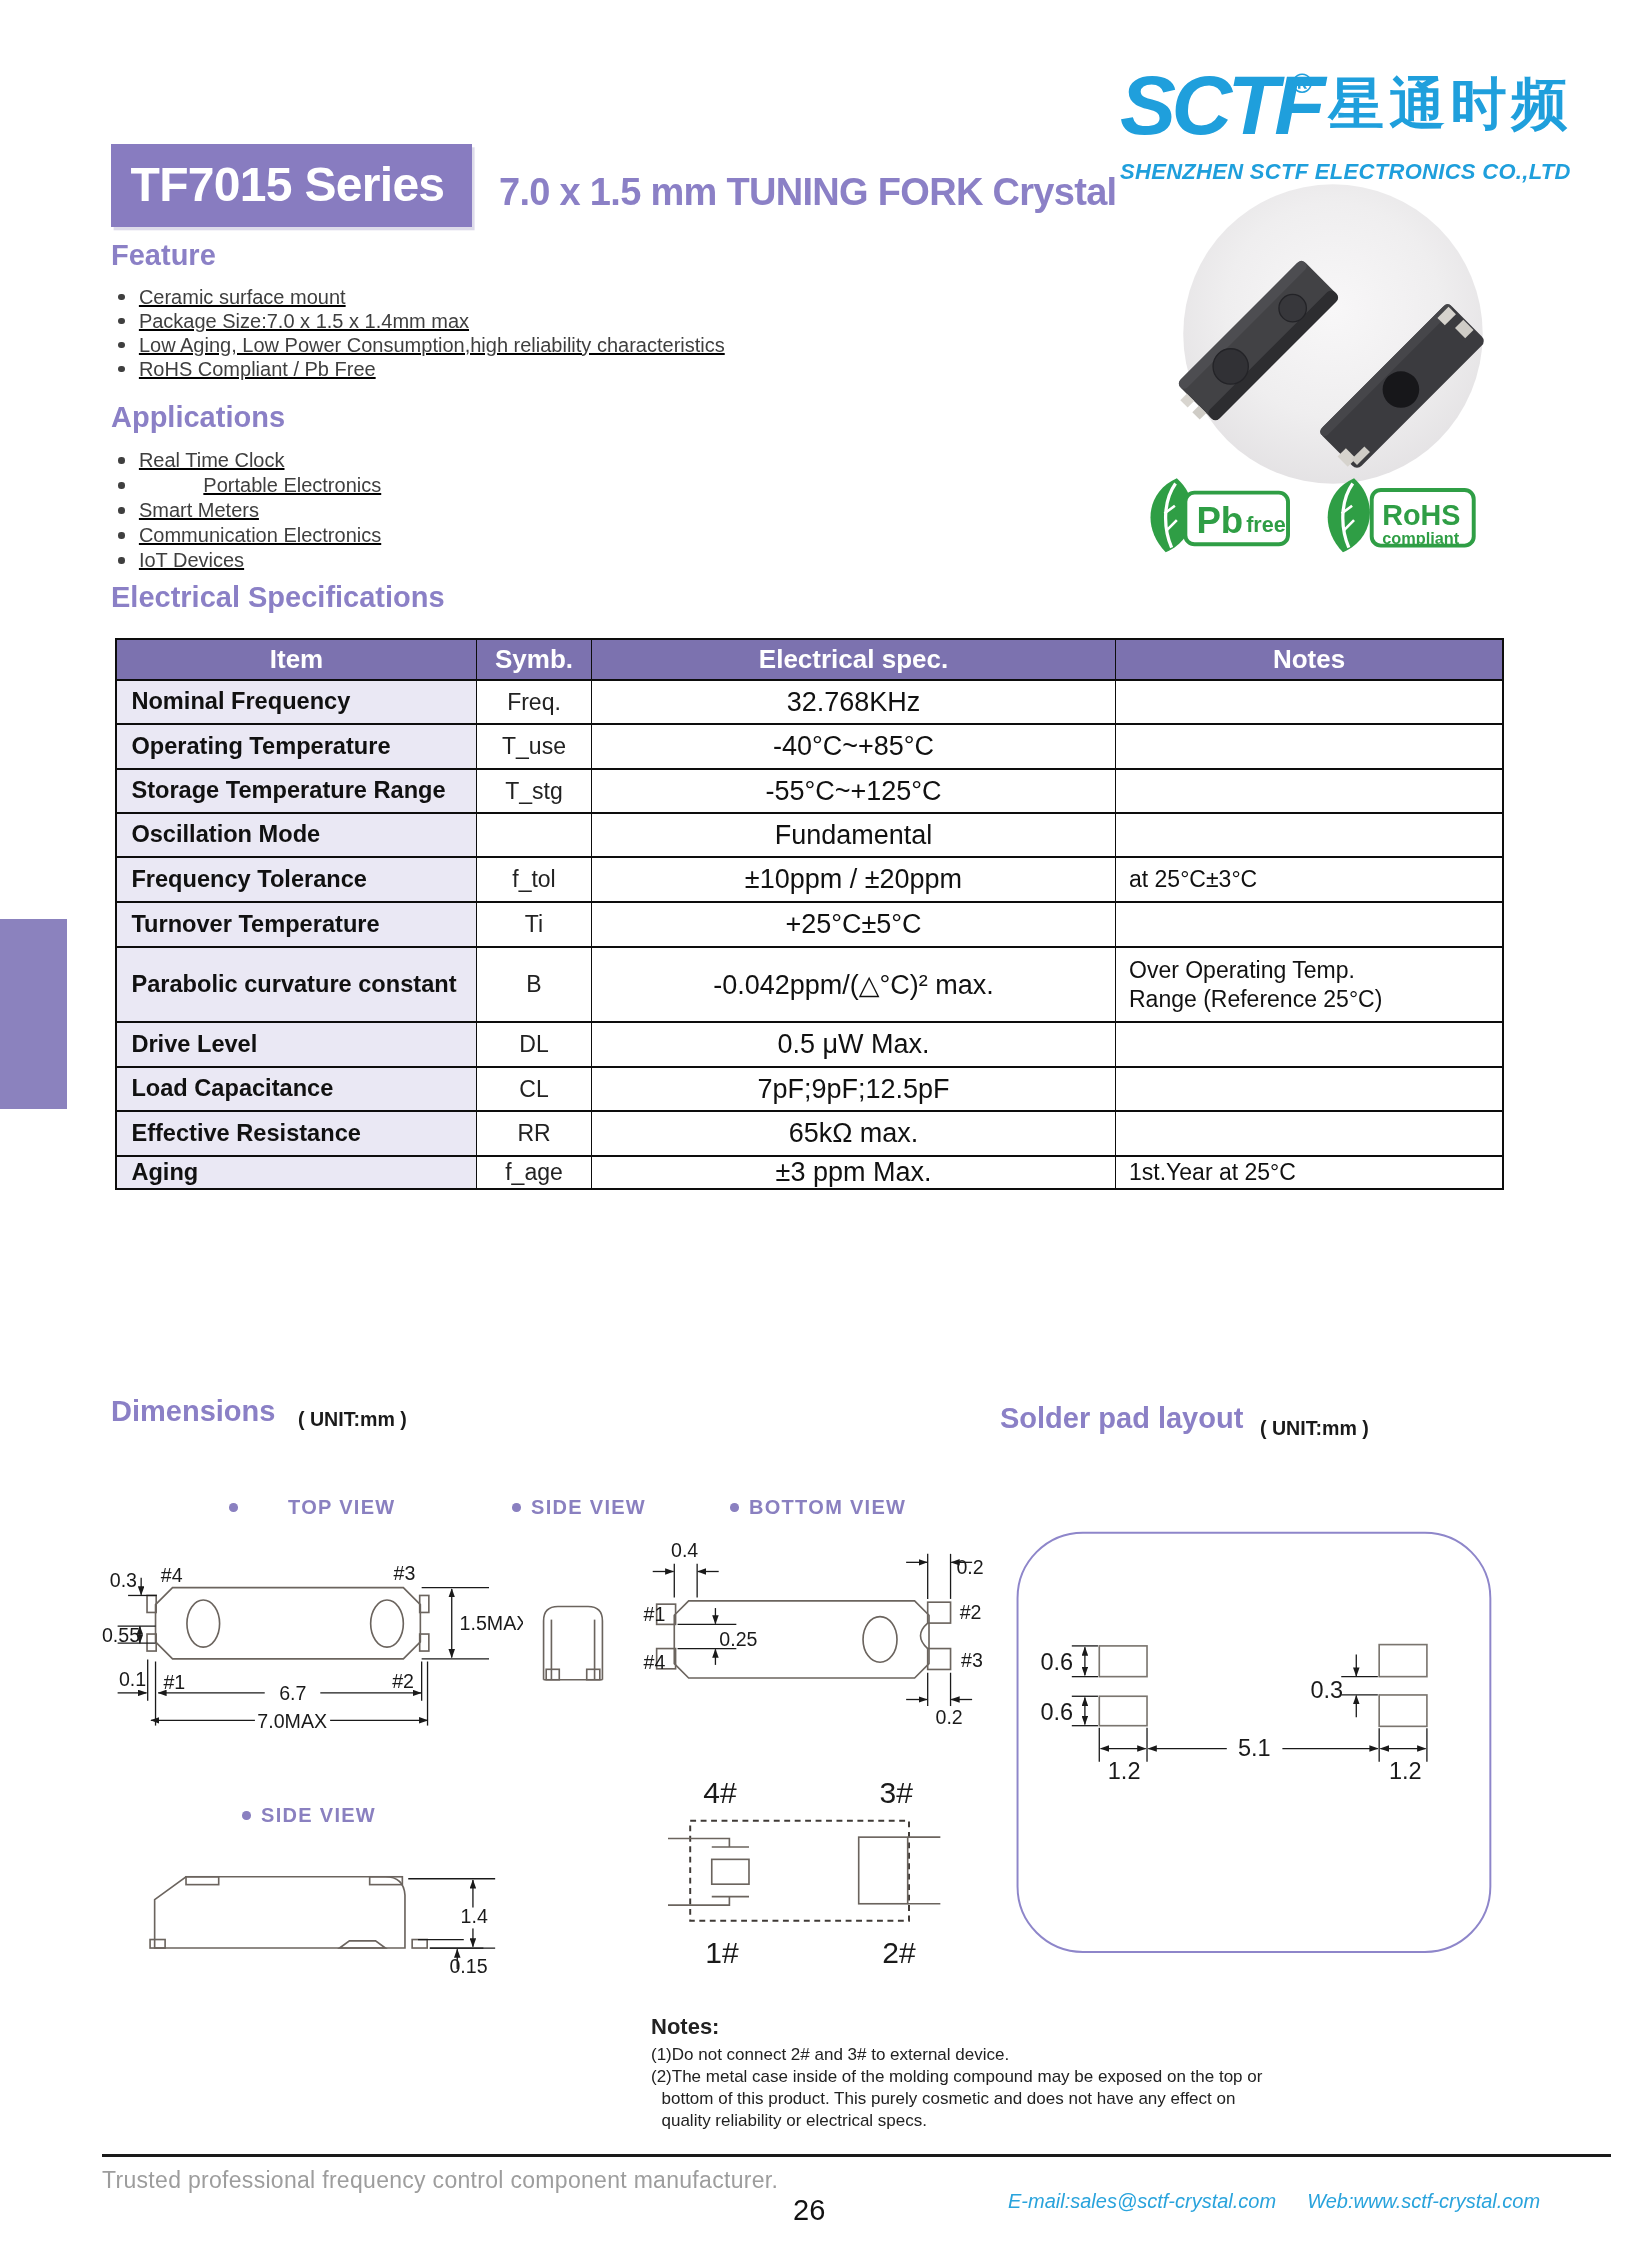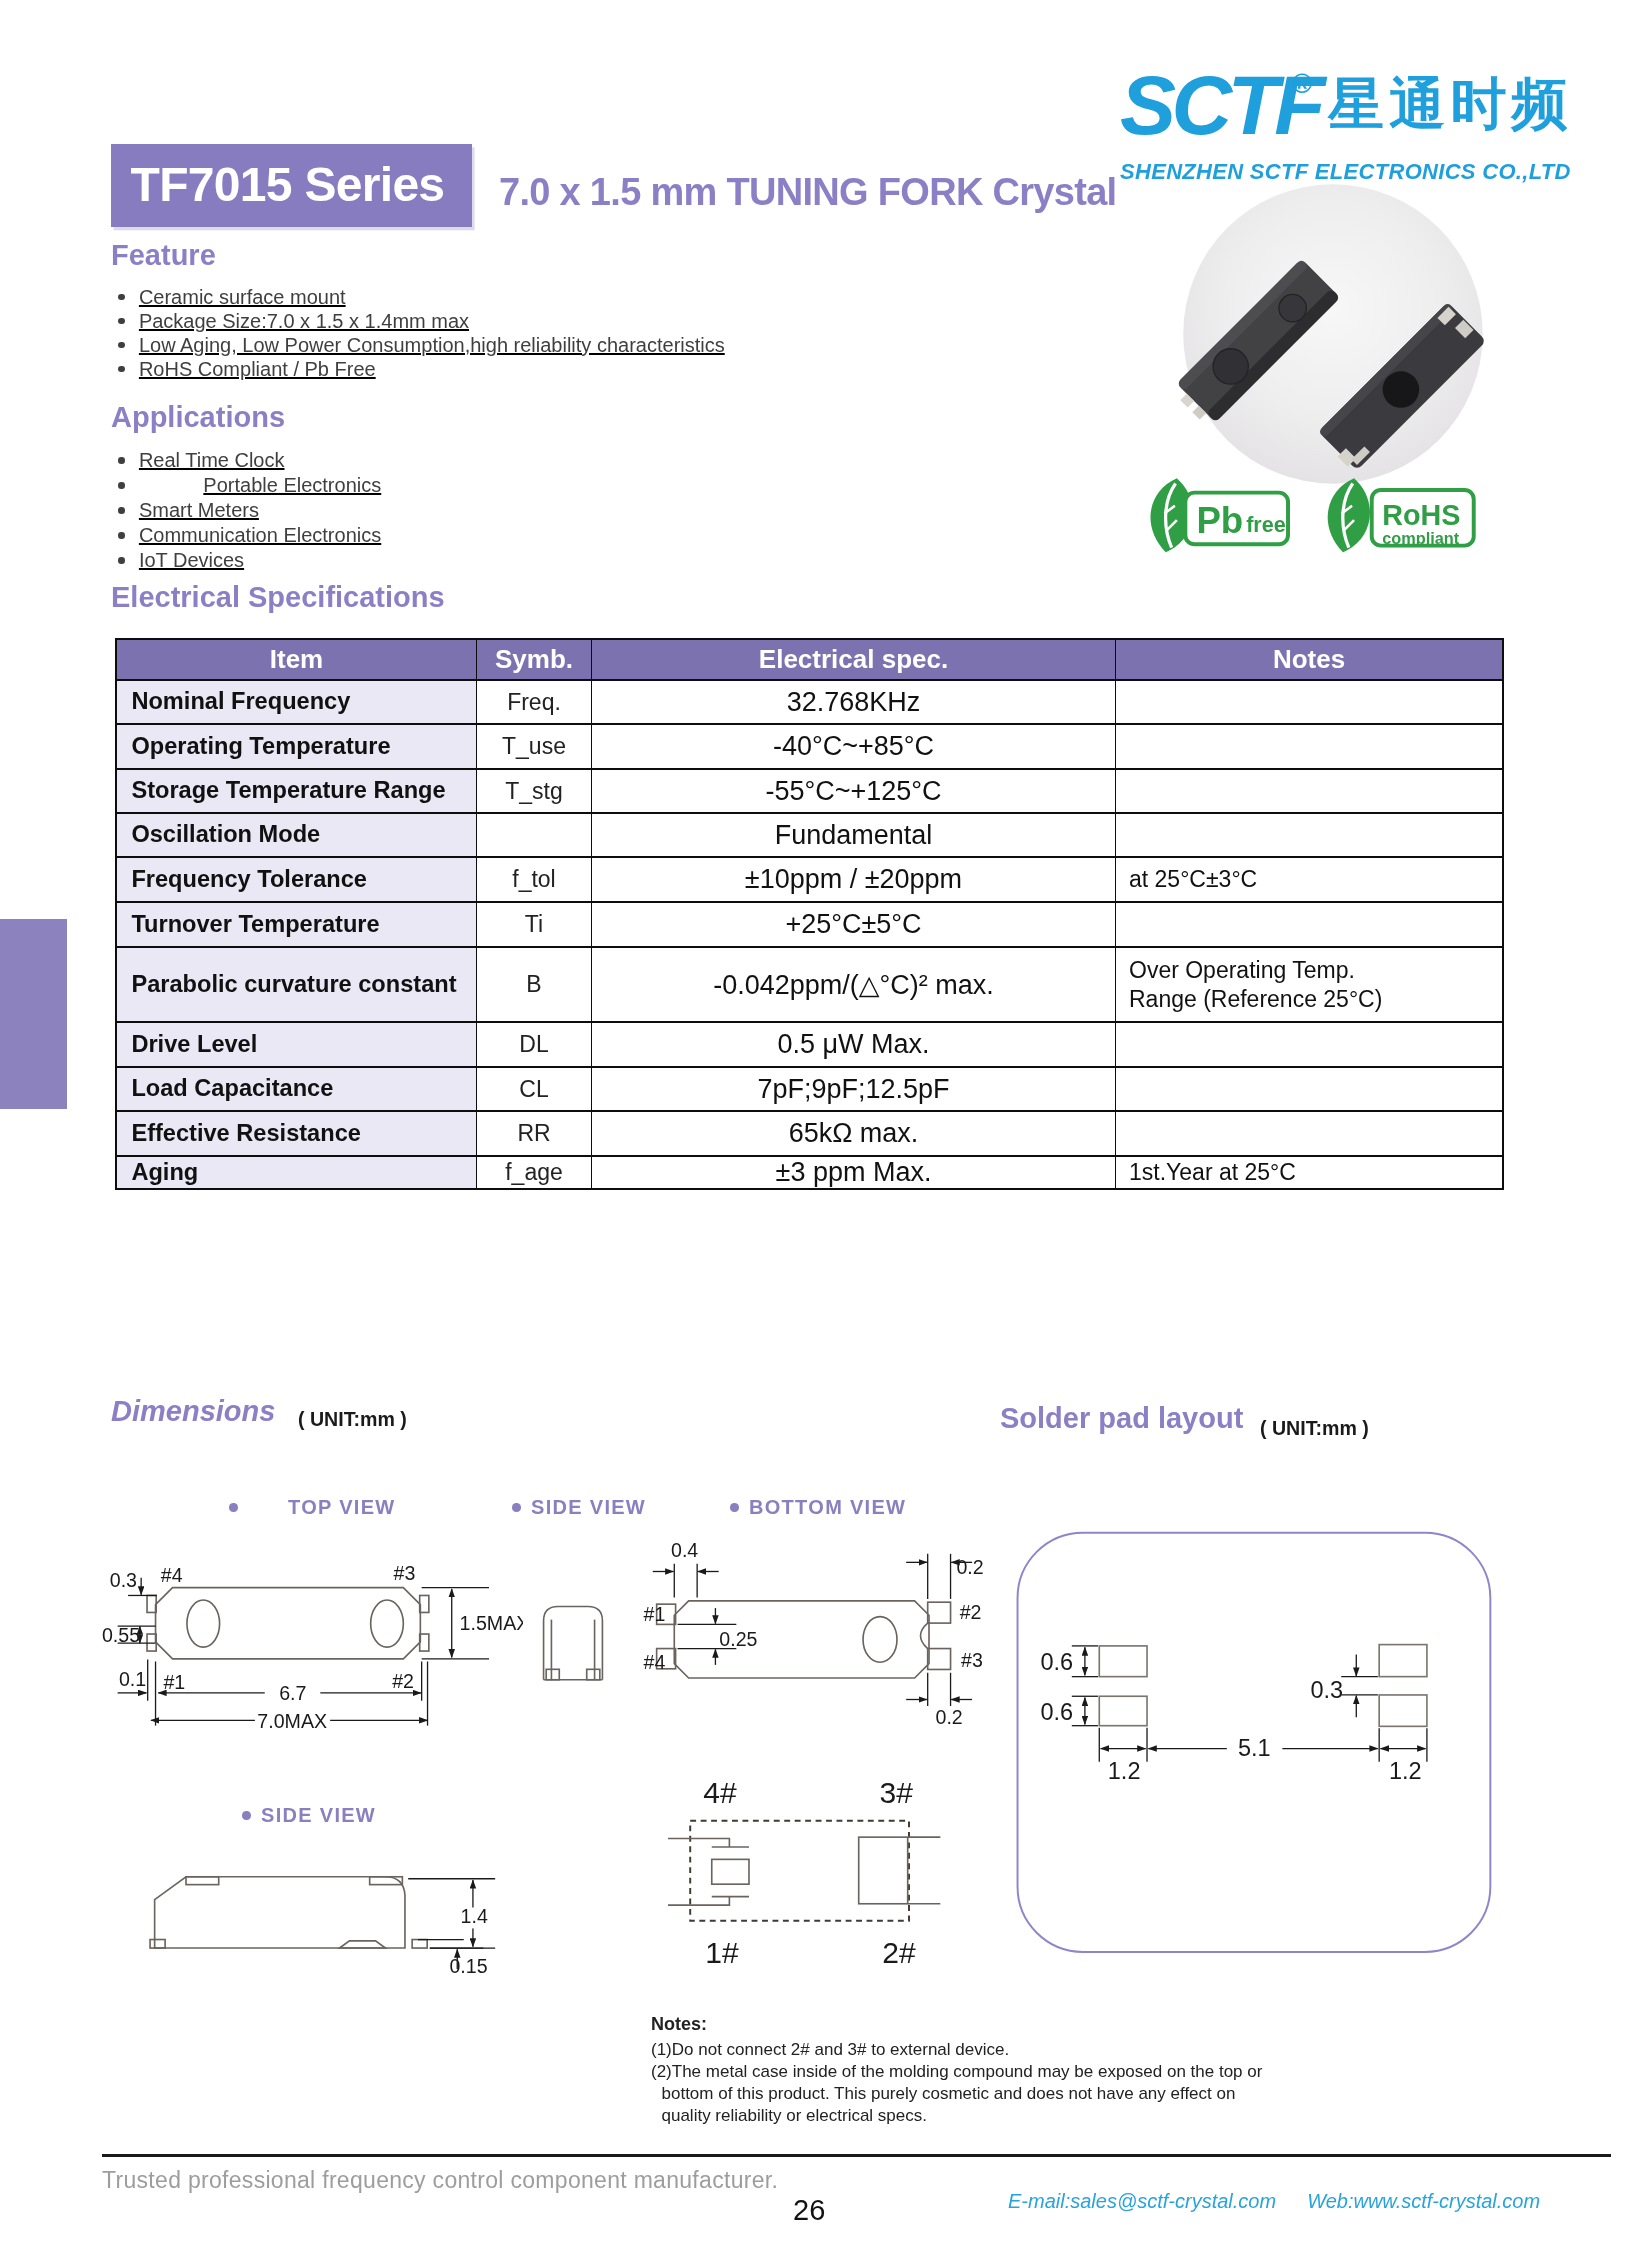--- a/index.html
+++ b/index.html
@@ -39,21 +39,21 @@
   #spec-table .c-item{background:#eae8f4;padding-left:14.4px;font-size:23.6px;font-weight:bold;color:#111;line-height:1.15;}
   #spec-table .c-symb{justify-content:center;font-size:23px;color:#222;}
   #spec-table .c-spec{justify-content:center;font-size:27px;color:#111;}
   #spec-table .c-notes{padding-left:13px;padding-right:79px;font-size:23px;color:#111;white-space:pre-line;line-height:1.25;}
 
   
   .vlabel{display:flex;align-items:center;color:#8a80c0;font-weight:bold;font-size:20px;letter-spacing:1.3px;}
   .vlabel .vdot{width:8.5px;height:8.5px;border-radius:50%;background:#8a80c0;margin-right:10.5px;}
 
   
-  .notes-title{font-size:18px;font-weight:bold;color:#222;}
+  .notes-title{font-size:22px;font-weight:bold;color:#222;}
   .notes-line{font-size:17px;color:#222;line-height:22px;}
   .nindent{padding-left:10.5px;}
 
   
   .foot-line{left:102px;top:2154px;width:1509px;height:2.6px;background:#1a1a1a;}
   .foot-tag{left:102px;top:2167px;font-size:23px;color:#9d9d9d;letter-spacing:0.3px;}
   .foot-page{left:793px;top:2194px;font-size:29px;color:#111;}
   .foot-links{left:1008px;top:2190px;display:flex;gap:31px;font-size:20px;font-style:italic;color:#29a3dc;}
 
   svg text{font-family:"Liberation Sans",sans-serif;}
@@ -229,21 +229,21 @@
     <div class="cell c-symb">RR</div>
     <div class="cell c-spec">65kΩ max.</div>
     <div class="cell c-notes col4"></div>
 
     <div class="cell c-item rlast">Aging</div>
     <div class="cell c-symb rlast">f_age</div>
     <div class="cell c-spec rlast">±3 ppm Max.</div>
     <div class="cell c-notes col4 rlast">1st.Year at 25°C</div>
   </div>
 
-  <div class="abs h-section" style="left:111px;top:1395px;font-style:italic;">Dimensions</div>
+  <div class="abs h-section" style="left:111px;top:1395px;">Dimensions</div>
   <div class="abs unit-note" style="left:298px;top:1408px;">( UNIT:mm )</div>
 
   <div class="abs h-section" style="left:1000px;top:1402px;">Solder pad layout</div>
   <div class="abs unit-note" style="left:1260px;top:1417px;">( UNIT:mm )</div>
 
   <div class="abs vlabel" style="left:229px;top:1496px;gap:40px;">
       <span class="vdot"></span>
       <span>TOP VIEW</span>
     </div>
   <div class="abs vlabel" style="left:512px;top:1496px;">

